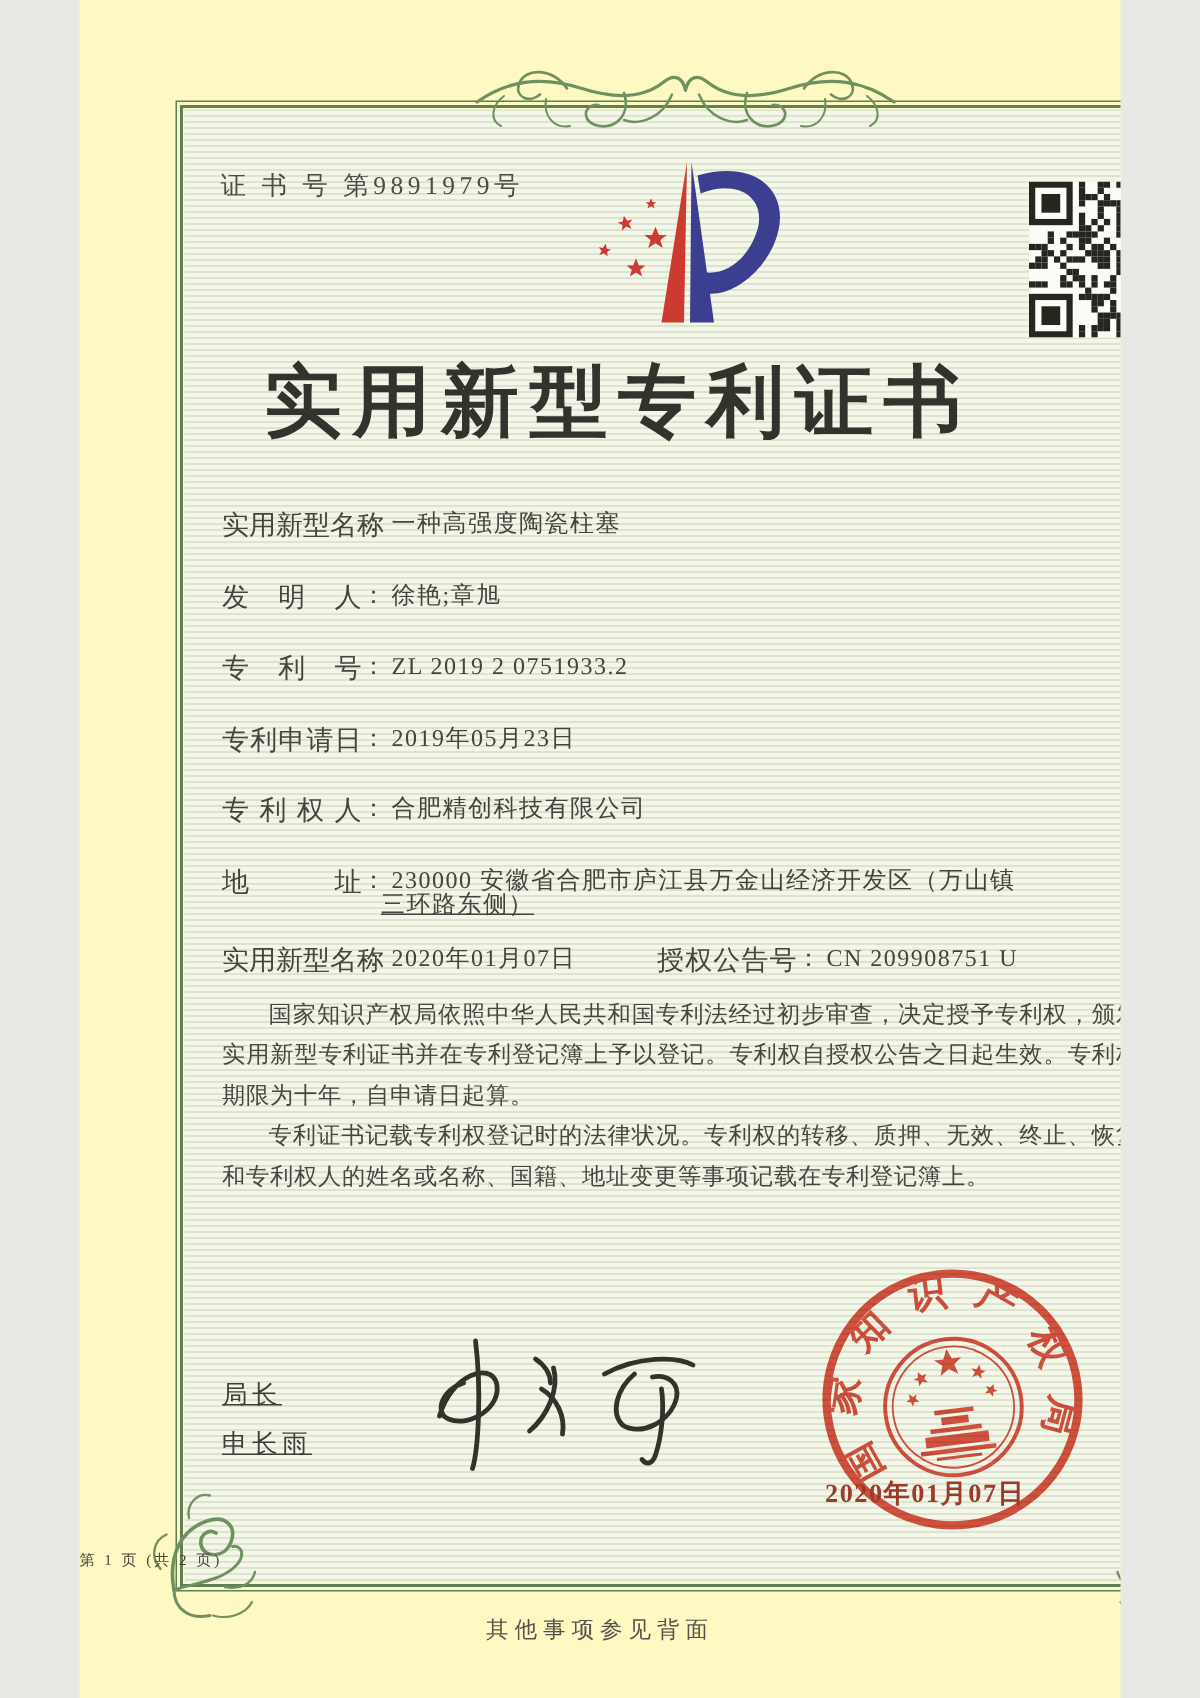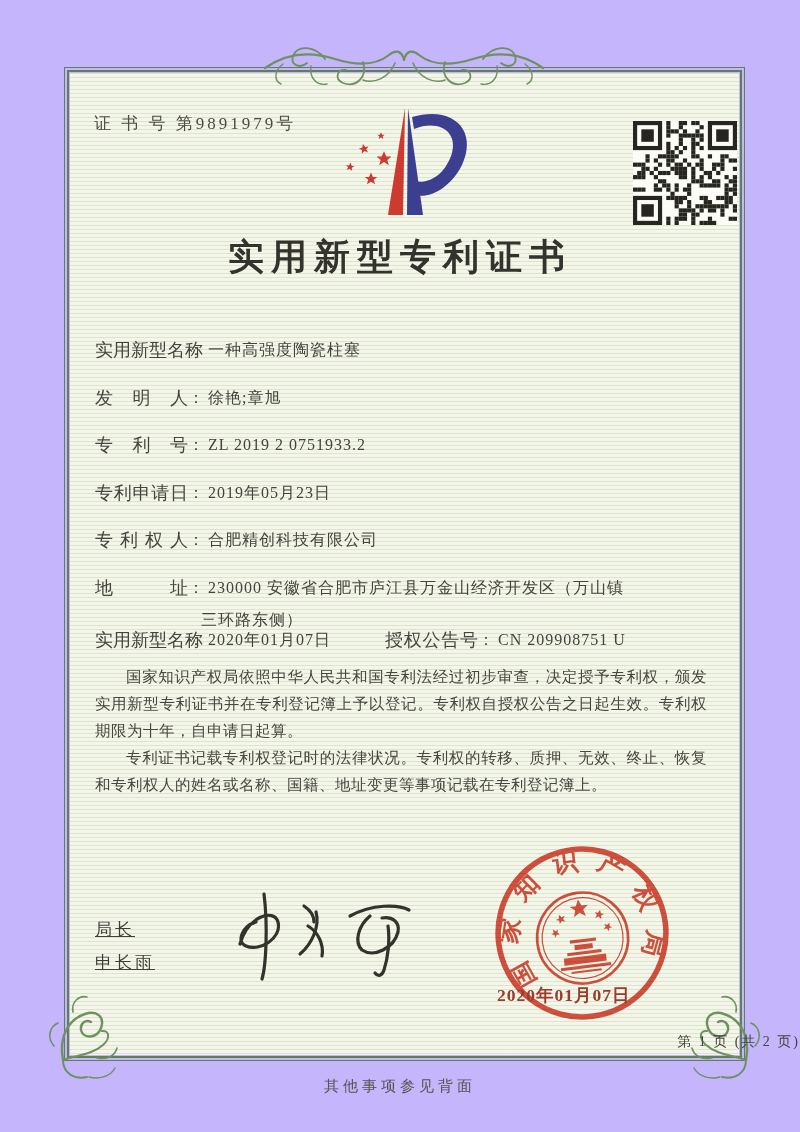--- a/index.html
+++ b/index.html
@@ -1,19 +1,19 @@
 <!DOCTYPE html>
 <html><head>
 <meta charset="utf-8">
 <style>
   * { margin:0; padding:0; box-sizing:border-box; }
   html,body { background:#e8e8e4; }
   .page {
-    position:relative; width:800px; height:1132px; margin:0 auto;
-    background:#c4b5fd; overflow:hidden;
+    position:relative; width:694px; height:1132px; margin:0 auto;
+    background:#fef9c3; overflow:hidden;
     font-family:"Liberation Serif","DejaVu Serif",serif;
     color:#45443e;
   }
   
   .guilloche {
     position:absolute; left:70px; top:73px; width:669px; height:982px;
     background-color:#f3f6e8;
     background-image:repeating-linear-gradient(to bottom,
       rgba(128,158,112,.20) 0, rgba(128,158,112,.20) 1px,
       rgba(255,255,255,0) 1px, rgba(255,255,255,0) 4px);
@@ -28,51 +28,51 @@
   }
   .orn { position:absolute; pointer-events:none; }
   svg .o-st { fill:none; stroke:#6f9160; stroke-linecap:round; }
 
   .cert-no { position:absolute; left:94px; top:112px; font-size:17px; letter-spacing:3px; color:#4c4b44; }
 
   .logo { position:absolute; left:336px; top:103px; width:142px; height:118px; }
   .qr   { position:absolute; left:633px; top:121px; width:104px; height:104px; background:#fbfbf8; }
 
   .title {
-    position:absolute; left:0; top:233px; width:100%;
-    text-align:center; font-size:36px; font-weight:600;
+    position:absolute; left:12px; top:233px; width:100%;
+    text-align:center; font-size:52px; font-weight:600;
     letter-spacing:7px; color:#33322c;
   }
 
   .fields { position:absolute; left:95px; top:0; width:612px; font-size:16px; }
   .frow { position:absolute; left:0; width:612px; line-height:24px; white-space:nowrap; }
   .flabel {
     display:inline-block; width:93px; font-size:18px;
     text-align:justify; text-align-last:justify; vertical-align:bottom; color:#45443e;
   }
   .fcolon { display:inline-block; margin-right:4px; }
   .fvalue { letter-spacing:1px; color:#44433d; }
-  .addr2 { position:absolute; left:106px; top:32px; letter-spacing:1px; }
+  .addr2 { position:absolute; left:106px; top:16px; letter-spacing:1px;text-decoration:underline; }
   .grant2 { position:absolute; left:290px; top:0; }
 
   .paras { position:absolute; left:95px; top:663px; width:612px; font-size:15.5px;
            line-height:27px; text-align:justify; color:#474640; letter-spacing:.5px; }
   .paras p { text-indent:2em; }
 
   .director-title { position:absolute; left:95px; top:918px; font-size:17px; letter-spacing:3px; color:#3f3e38;text-decoration:underline; }
   .director-name  { position:absolute; left:95px; top:951px; font-size:17px; letter-spacing:3px; color:#3f3e38;text-decoration:underline; }
   .signature { position:absolute; left:212px; top:882px; width:215px; height:100px; }
 
   .seal { position:absolute; left:492px; top:843px; width:180px; height:180px;
           transform:rotate(-7deg); opacity:.9; mix-blend-mode:multiply; }
   .seal-date { position:absolute; left:497px; top:983px; font-size:17.5px; font-weight:600;
                color:#9c3a2b; letter-spacing:1px; z-index:5; }
 
-  .page-num { position:absolute; left:0; top:1033px; width:100%; text-align:right;
-              font-size:14px; color:#45443e; letter-spacing:2px; }
+  .page-num { position:absolute; left:0; top:1033px; width:100%; text-align:left;
+              font-size:10px; color:#45443e; letter-spacing:2px; }
   .back-note { position:absolute; left:0; top:1077px; width:100%; text-align:center;
                font-size:15px; color:#55544c; letter-spacing:4px; }
 </style>
 </head>
 <body>
 
 <div class="page">
 
   <div class="guilloche"></div>
   <div class="frame"></div>

